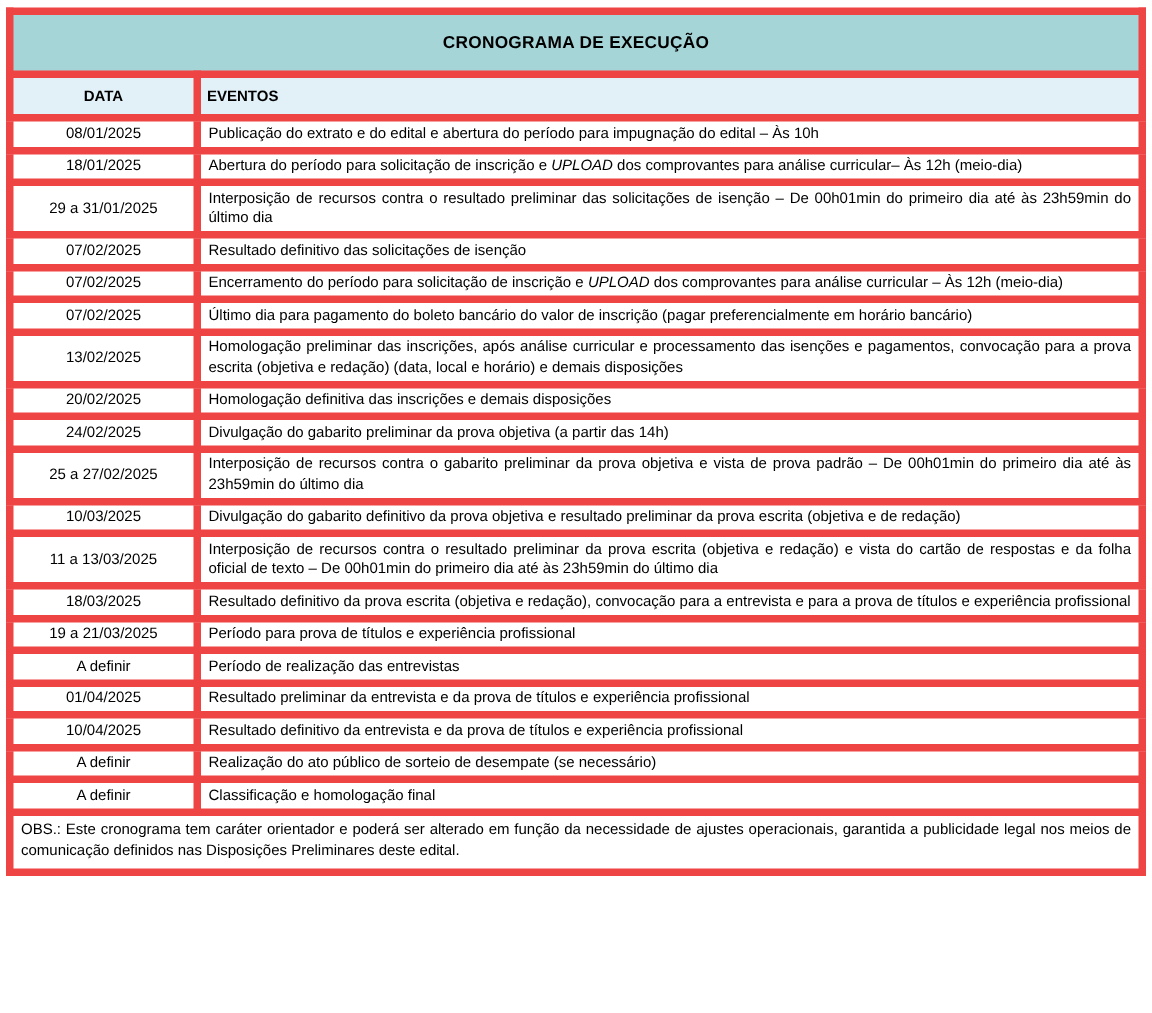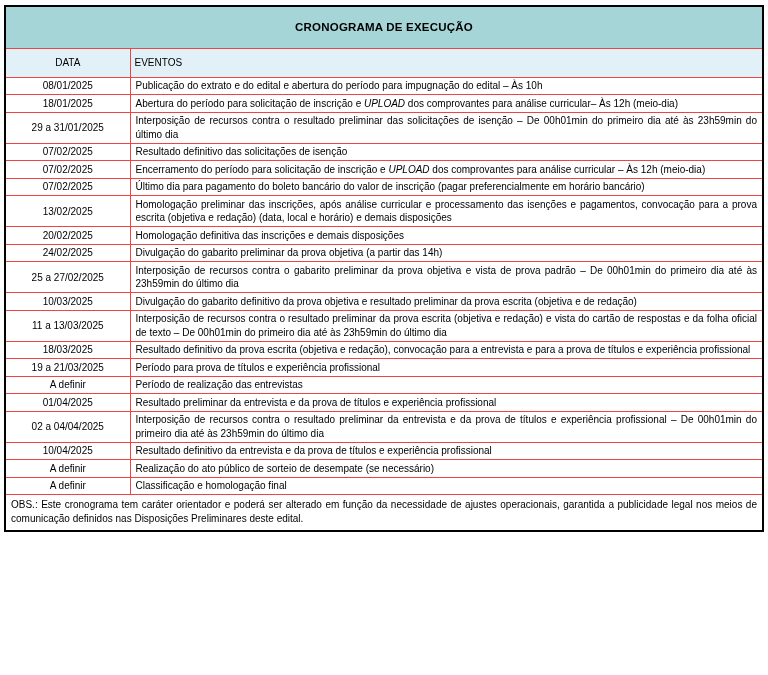--- a/index.html
+++ b/index.html
@@ -19,35 +19,35 @@
   table.cronograma {
     width: 760px;
     border-collapse: collapse;
     border: 2px solid #000000;
     table-layout: fixed;
     font-size: 10px;
     color: #000000;
   }
   table.cronograma col.c-date { width: 125px; }
   table.cronograma th, table.cronograma td {
-    border: 1px solid #ef4444;
+    border: 5px solid #ef4444;
     vertical-align: middle;
     box-sizing: border-box;
   }
   th.title-cell {
     height: 42px;
     text-align: center;
     font-weight: bold;
     font-size: 11.5px;
     background: #a6d5d8;
     letter-spacing: 0.2px;
   }
   th.col-head {
     background: #e2f1f8;
-    font-weight: normal;
+    font-weight: bold;
     padding: 1px 4px;
     height: 29px;
   }
   th.col-head.date-head { text-align: center; }
   th.col-head.events-head { text-align: left; }
   td.date-cell {
     text-align: center;
     font-weight: normal;
     padding: 1px 2px;
     line-height: 13px;
@@ -143,24 +143,20 @@
         </tr>
         <tr>
           <td class="date-cell">A definir</td>
           <td class="event-cell"><span class="b">Período de realização das entrevistas</span></td>
         </tr>
         <tr>
           <td class="date-cell">01/04/2025</td>
           <td class="event-cell"><span>Resultado preliminar da entrevista e da prova de títulos e experiência profissional</span></td>
         </tr>
         <tr>
-          <td class="date-cell">02 a 04/04/2025</td>
-          <td class="event-cell"><span>Interposição de recursos contra o resultado preliminar da entrevista e da prova de títulos e experiência profissional – </span><span class="b">De 00h01min do primeiro dia até às 23h59min do último dia</span></td>
-        </tr>
-        <tr>
           <td class="date-cell">10/04/2025</td>
           <td class="event-cell"><span>Resultado definitivo da entrevista e da prova de títulos e experiência profissional</span></td>
         </tr>
         <tr>
           <td class="date-cell">A definir</td>
           <td class="event-cell"><span class="b">Realização do ato público de sorteio de desempate (se necessário)</span></td>
         </tr>
         <tr>
           <td class="date-cell">A definir</td>
           <td class="event-cell"><span>Classificação e homologação final</span></td>

